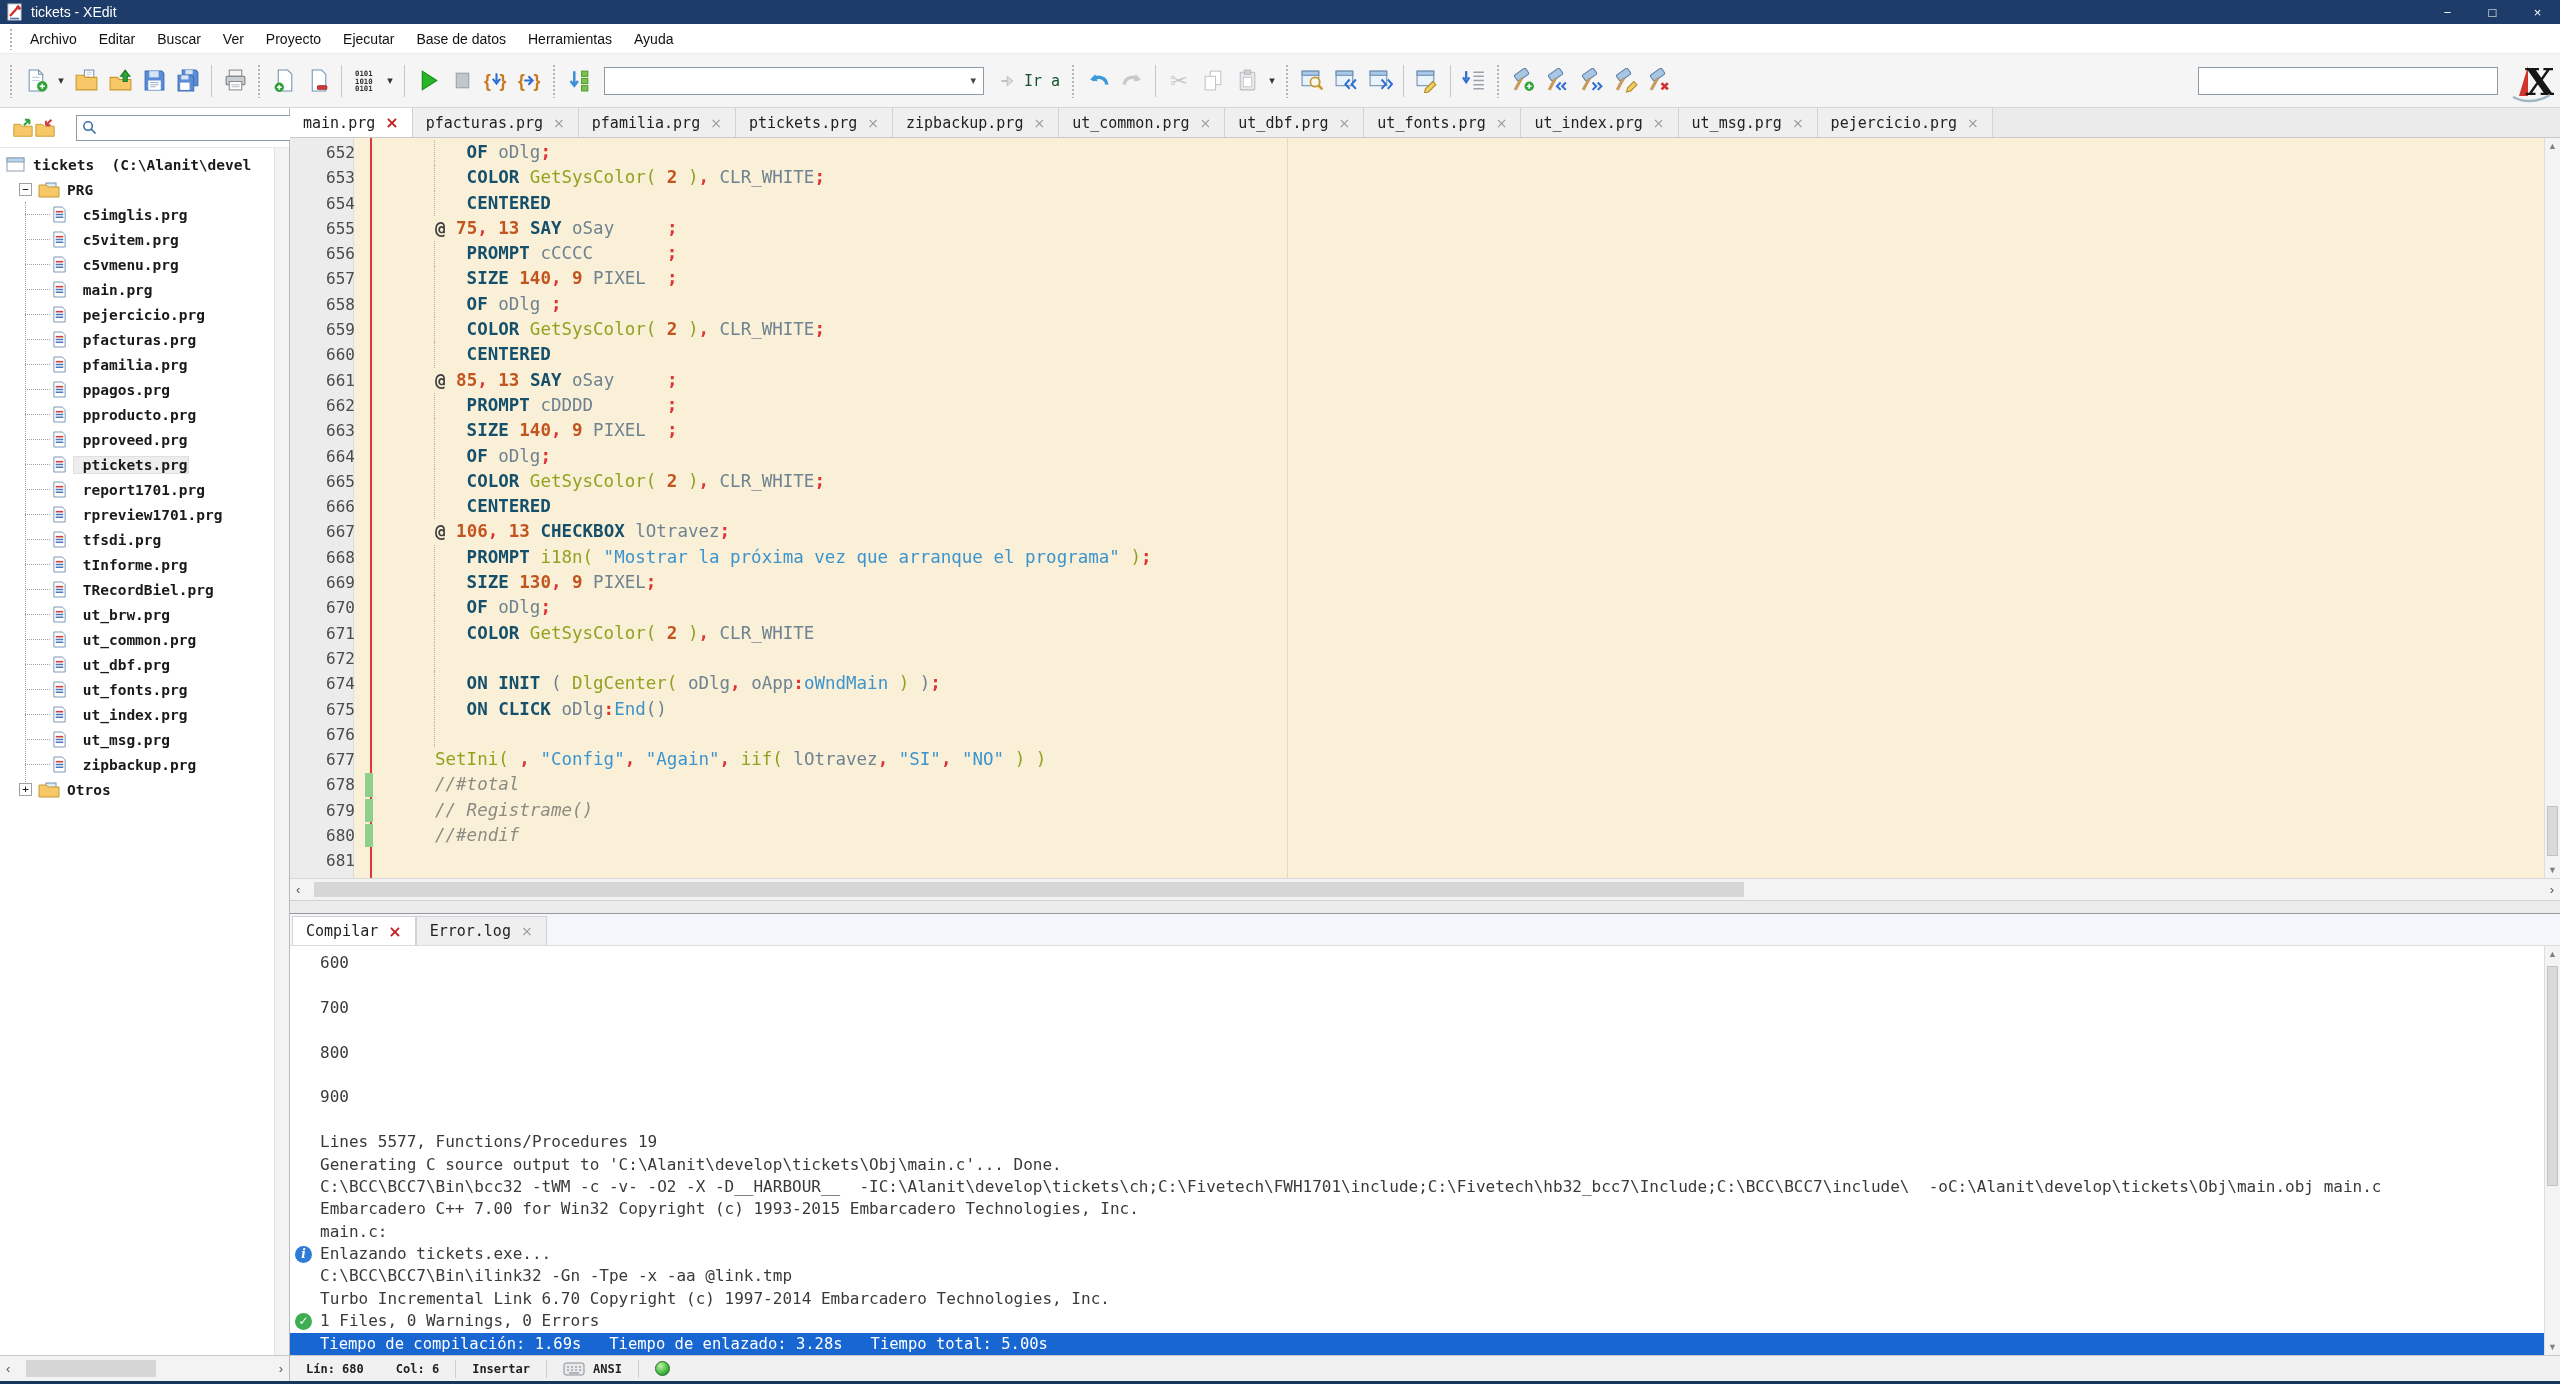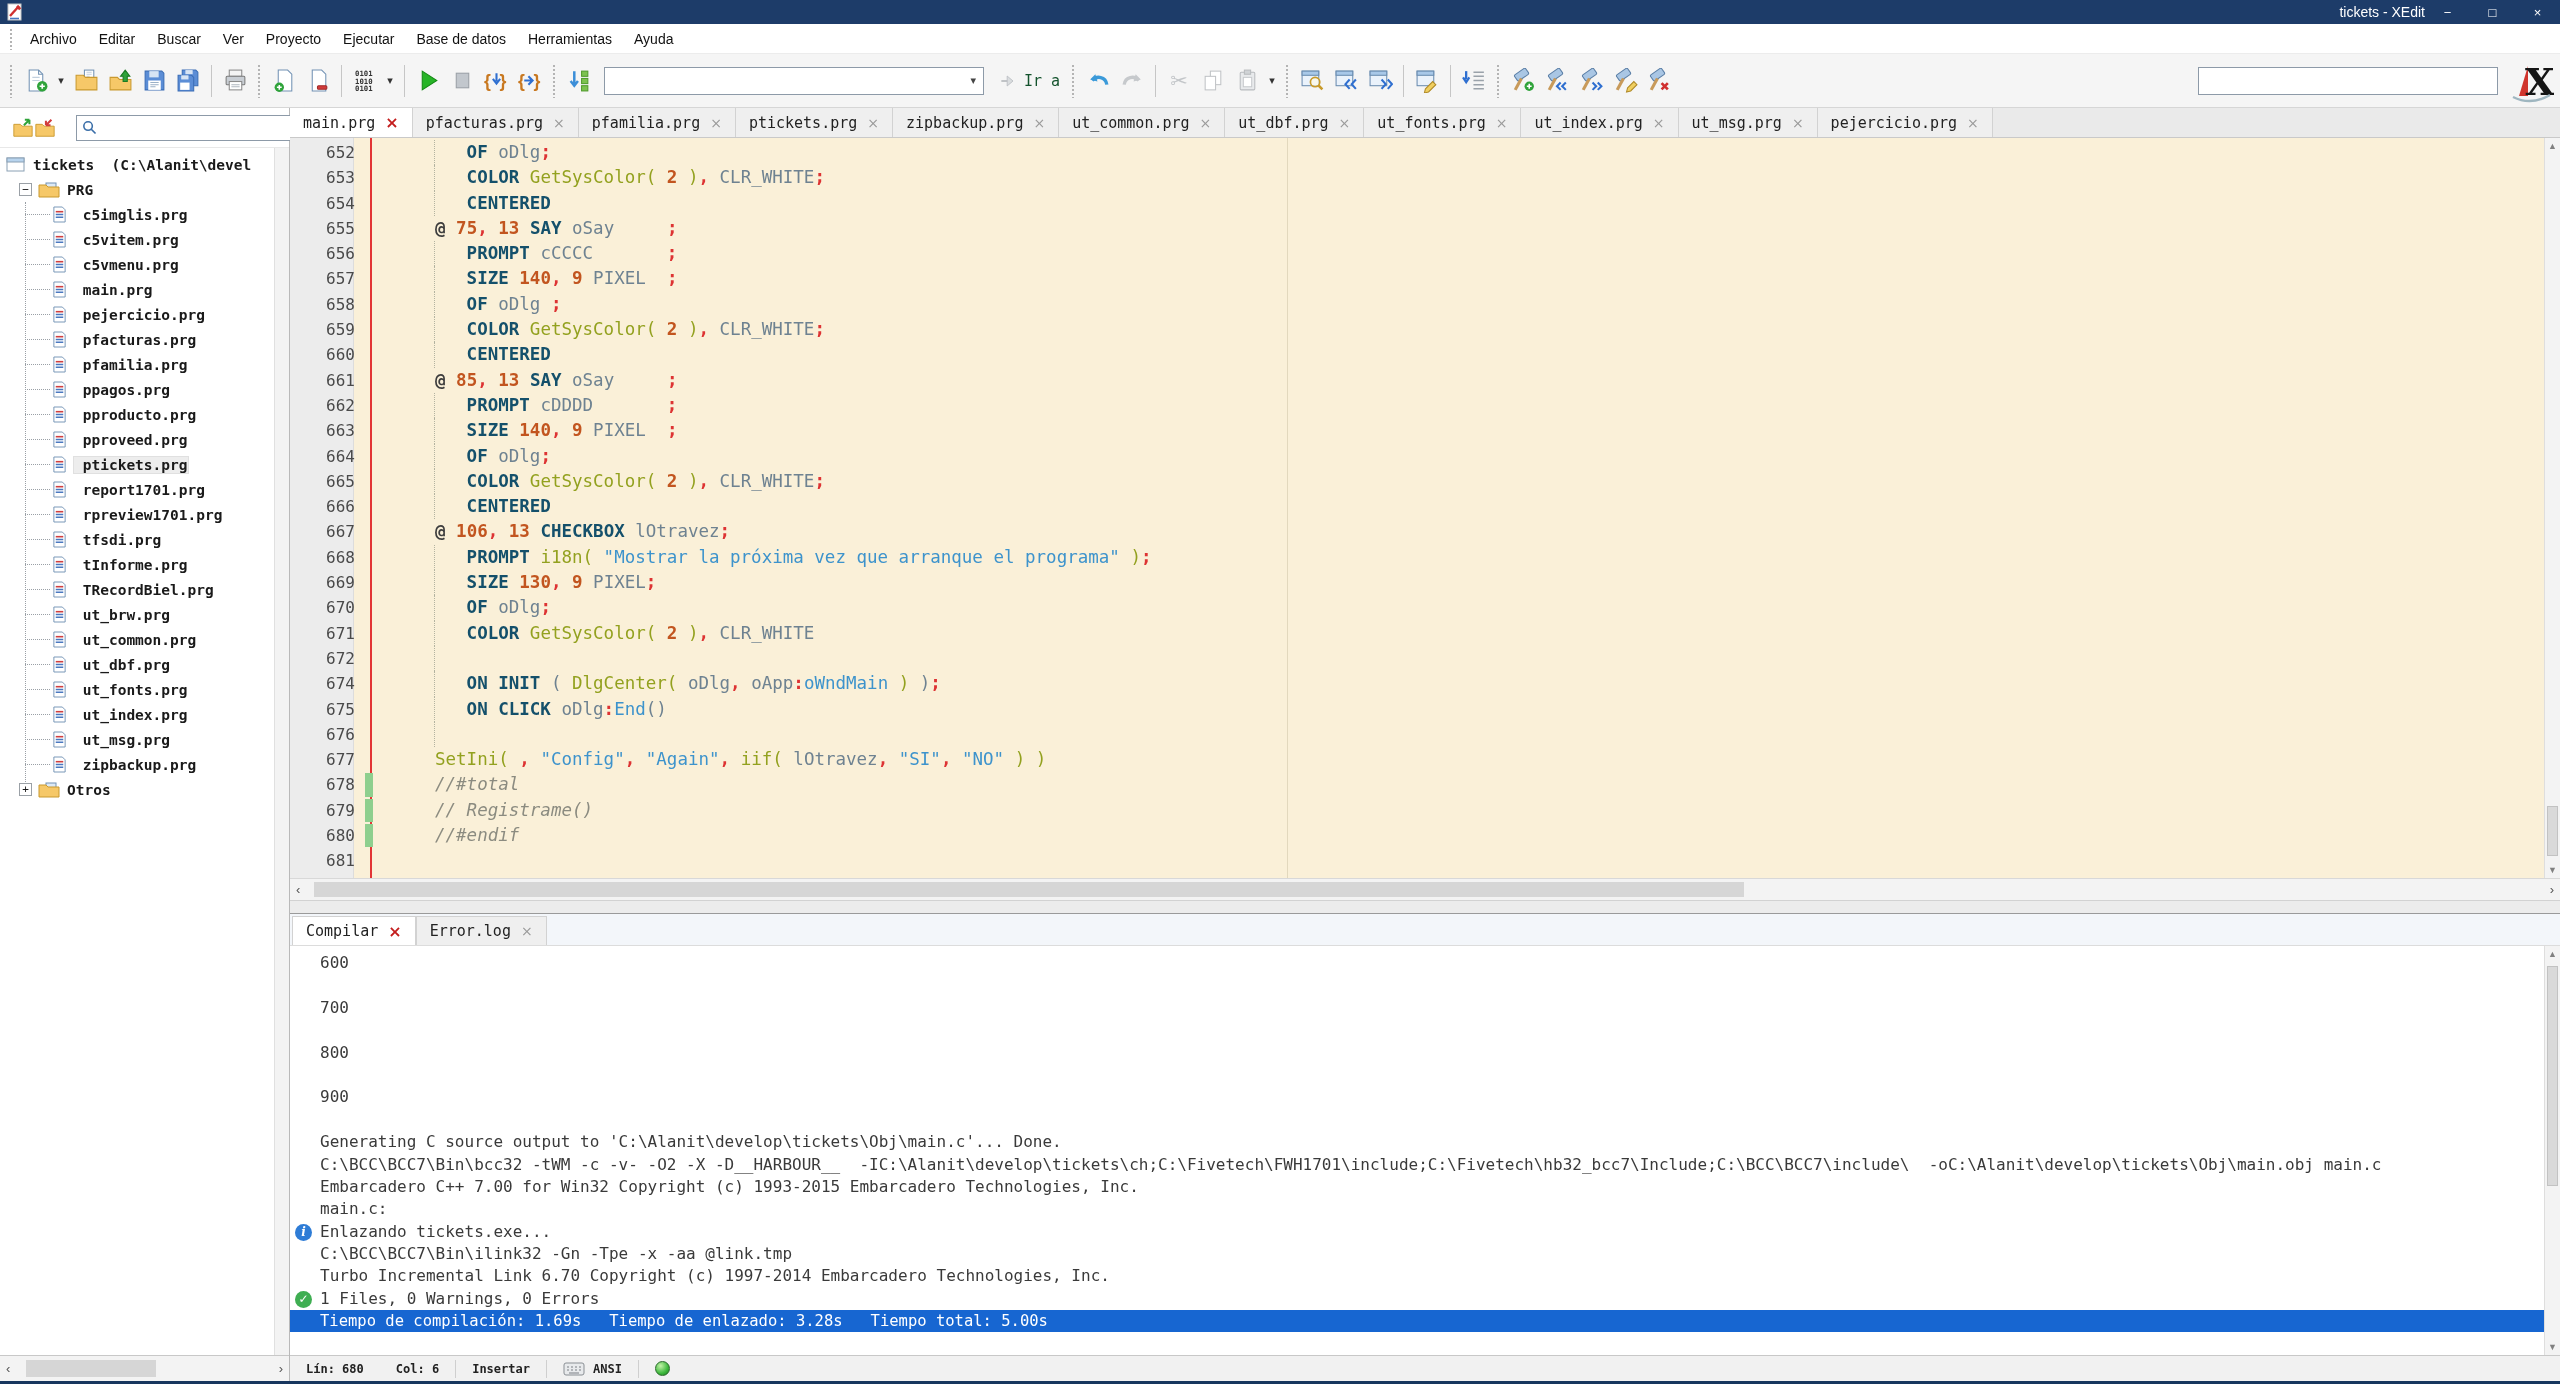--- a/index.html
+++ b/index.html
@@ -3,21 +3,21 @@
 <meta charset="utf-8">
 <style>
   html,body{margin:0;padding:0;background:#666;}
   #app{width:2560px;height:1384px;position:relative;background:#fff;overflow:hidden;
        display:flex;flex-direction:column;font-family:"Liberation Sans",sans-serif;
        border-bottom:3px solid #17365e;box-sizing:border-box;}
   *{box-sizing:border-box;}
 
   
   .titlebar{height:24px;background:#1d3c69;color:#fff;display:flex;align-items:center;
-            padding-left:6px;font-size:14px;flex:none;text-align:right;}
+            padding-left:6px;font-size:14px;flex:none;}
   .title-icon{width:18px;height:18px;margin-right:7px;display:flex;}
   .title-text{flex:1;}
   .win-btns{display:flex;height:100%;}
   .wbtn{width:45px;display:flex;align-items:center;justify-content:center;color:#fff;font-size:13px;}
 
   
   .menubar{height:30px;background:#fff;display:flex;align-items:center;font-size:14px;
            color:#111;border-bottom:1px solid #ececec;flex:none;padding-left:4px;}
   .grip{width:5px;height:22px;margin:0 5px;
         background-image:radial-gradient(#b4b4b4 1px,transparent 1.2px);background-size:4px 4px;}
@@ -684,20 +684,21 @@
         <div class="output">
           <div id="output-lines">
               <div class="orow"><span>600</span></div>
               <div class="orow"><span></span></div>
               <div class="orow"><span>700</span></div>
               <div class="orow"><span></span></div>
               <div class="orow"><span>800</span></div>
               <div class="orow"><span></span></div>
               <div class="orow"><span>900</span></div>
               <div class="orow"><span></span></div>
+              <div class="orow"><span>Lines 5577, Functions/Procedures 19</span></div>
               <div class="orow"><span>Generating C source output to 'C:\Alanit\develop\tickets\Obj\main.c'... Done.</span></div>
               <div class="orow"><span>C:\BCC\BCC7\Bin\bcc32 -tWM -c -v- -O2 -X -D__HARBOUR__  -IC:\Alanit\develop\tickets\ch;C:\Fivetech\FWH1701\include;C:\Fivetech\hb32_bcc7\Include;C:\BCC\BCC7\include\  -oC:\Alanit\develop\tickets\Obj\main.obj main.c</span></div>
               <div class="orow"><span>Embarcadero C++ 7.00 for Win32 Copyright (c) 1993-2015 Embarcadero Technologies, Inc.</span></div>
               <div class="orow"><span>main.c:</span></div>
               <div class="orow"><span class="oicon info">i</span><span>Enlazando tickets.exe...</span></div>
               <div class="orow"><span>C:\BCC\BCC7\Bin\ilink32 -Gn -Tpe -x -aa @link.tmp</span></div>
               <div class="orow"><span>Turbo Incremental Link 6.70 Copyright (c) 1997-2014 Embarcadero Technologies, Inc.</span></div>
               <div class="orow"><span class="oicon ok">✓</span><span>1 Files, 0 Warnings, 0 Errors</span></div>
             </div>
           <div class="timing">Tiempo de compilación: 1.69s   Tiempo de enlazado: 3.28s   Tiempo total: 5.00s</div>

